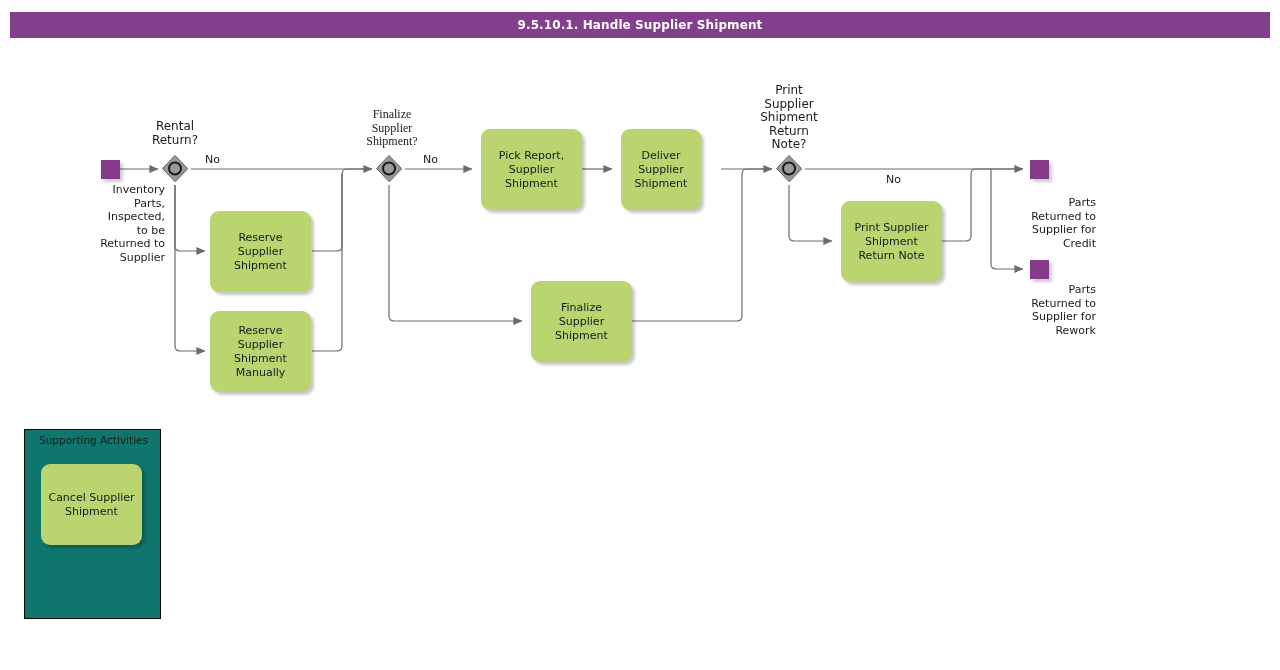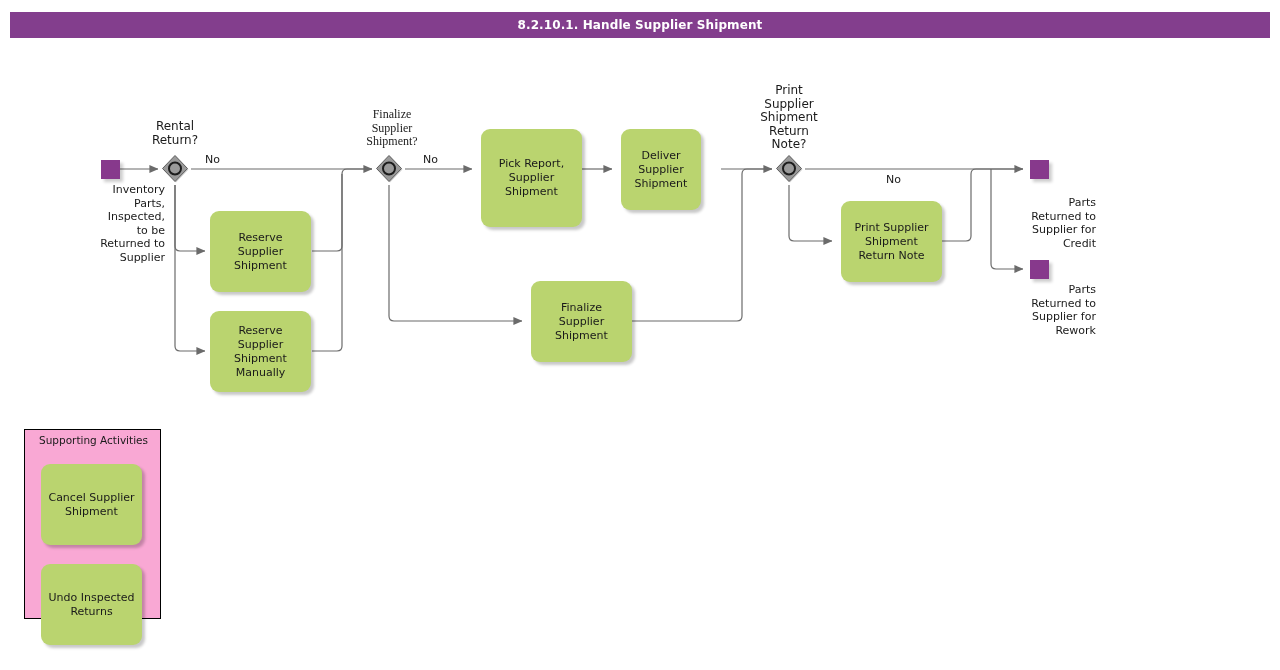--- a/index.html
+++ b/index.html
@@ -116,38 +116,38 @@
   }
 
   
   #supporting-activities {
     position: absolute;
     left: 24px;
     top: 429px;
     width: 137px;
     height: 190px;
     border: 1px solid #000000;
-    background: #f9a8d4;
+    background: #0f766e;
     box-sizing: border-box;
   }
   #supporting-activities .group-title {
     position: absolute;
     left: 0;
     top: 4px;
     width: 137px;
     text-align: center;
     font-size: 10.5px;
     color: #1a1a1a;
   }
 </style>
 </head>
 <body>
 
 <div id="title-bar">
-  <span class="title-text">8.2.10.1. Handle Supplier Shipment</span>
+  <span class="title-text">9.5.10.1. Handle Supplier Shipment</span>
 </div>
 
 <div id="canvas">
 
   <svg id="connector-layer" width="1280" height="670" viewBox="0 0 1280 670">
     <defs>
       <marker id="arrow" markerWidth="9" markerHeight="8" refX="8.6" refY="4" orient="auto" markerUnits="userSpaceOnUse">
         <path d="M0,0 L9,4 L0,8 z" fill="#6b6b6b"></path>
       </marker>
     </defs>
@@ -234,21 +234,21 @@
 Shipment</span>
   </div>
 
   <div class="node task" style="left:210px; top:311px; width:101px; height:81px;">
     <span class="task-label" style="white-space: pre-line;">Reserve
 Supplier
 Shipment
 Manually</span>
   </div>
 
-  <div class="node task" style="left:481px; top:129px; width:101px; height:98px;text-align:center;">
+  <div class="node task" style="left:481px; top:129px; width:101px; height:81px;text-align:center;">
     <span class="task-label" style="white-space: pre-line;">Pick Report,
 Supplier
 Shipment</span>
   </div>
 
   <div class="node task" style="left:621px; top:129px; width:80px; height:81px;">
     <span class="task-label" style="white-space: pre-line;">Deliver Supplier
 Shipment</span>
   </div>
 
@@ -282,19 +282,15 @@
   <div class="flow-label" style="left:886px; top:173px; width:40px;">No</div>
 
   <div id="supporting-activities">
     <div class="group-title">Supporting Activities</div>
 
     <div class="node task" style="left:16px; top:34px; width:101px; height:81px;">
       <span class="task-label" style="white-space: pre-line;">Cancel Supplier
 Shipment</span>
     </div>
 
-    <div class="node task" style="left:16px; top:134px; width:101px; height:81px;">
-      <span class="task-label" style="white-space: pre-line;">Undo Inspected
-Returns</span>
-    </div>
   </div>
 
 </div>
 
 </body></html>

